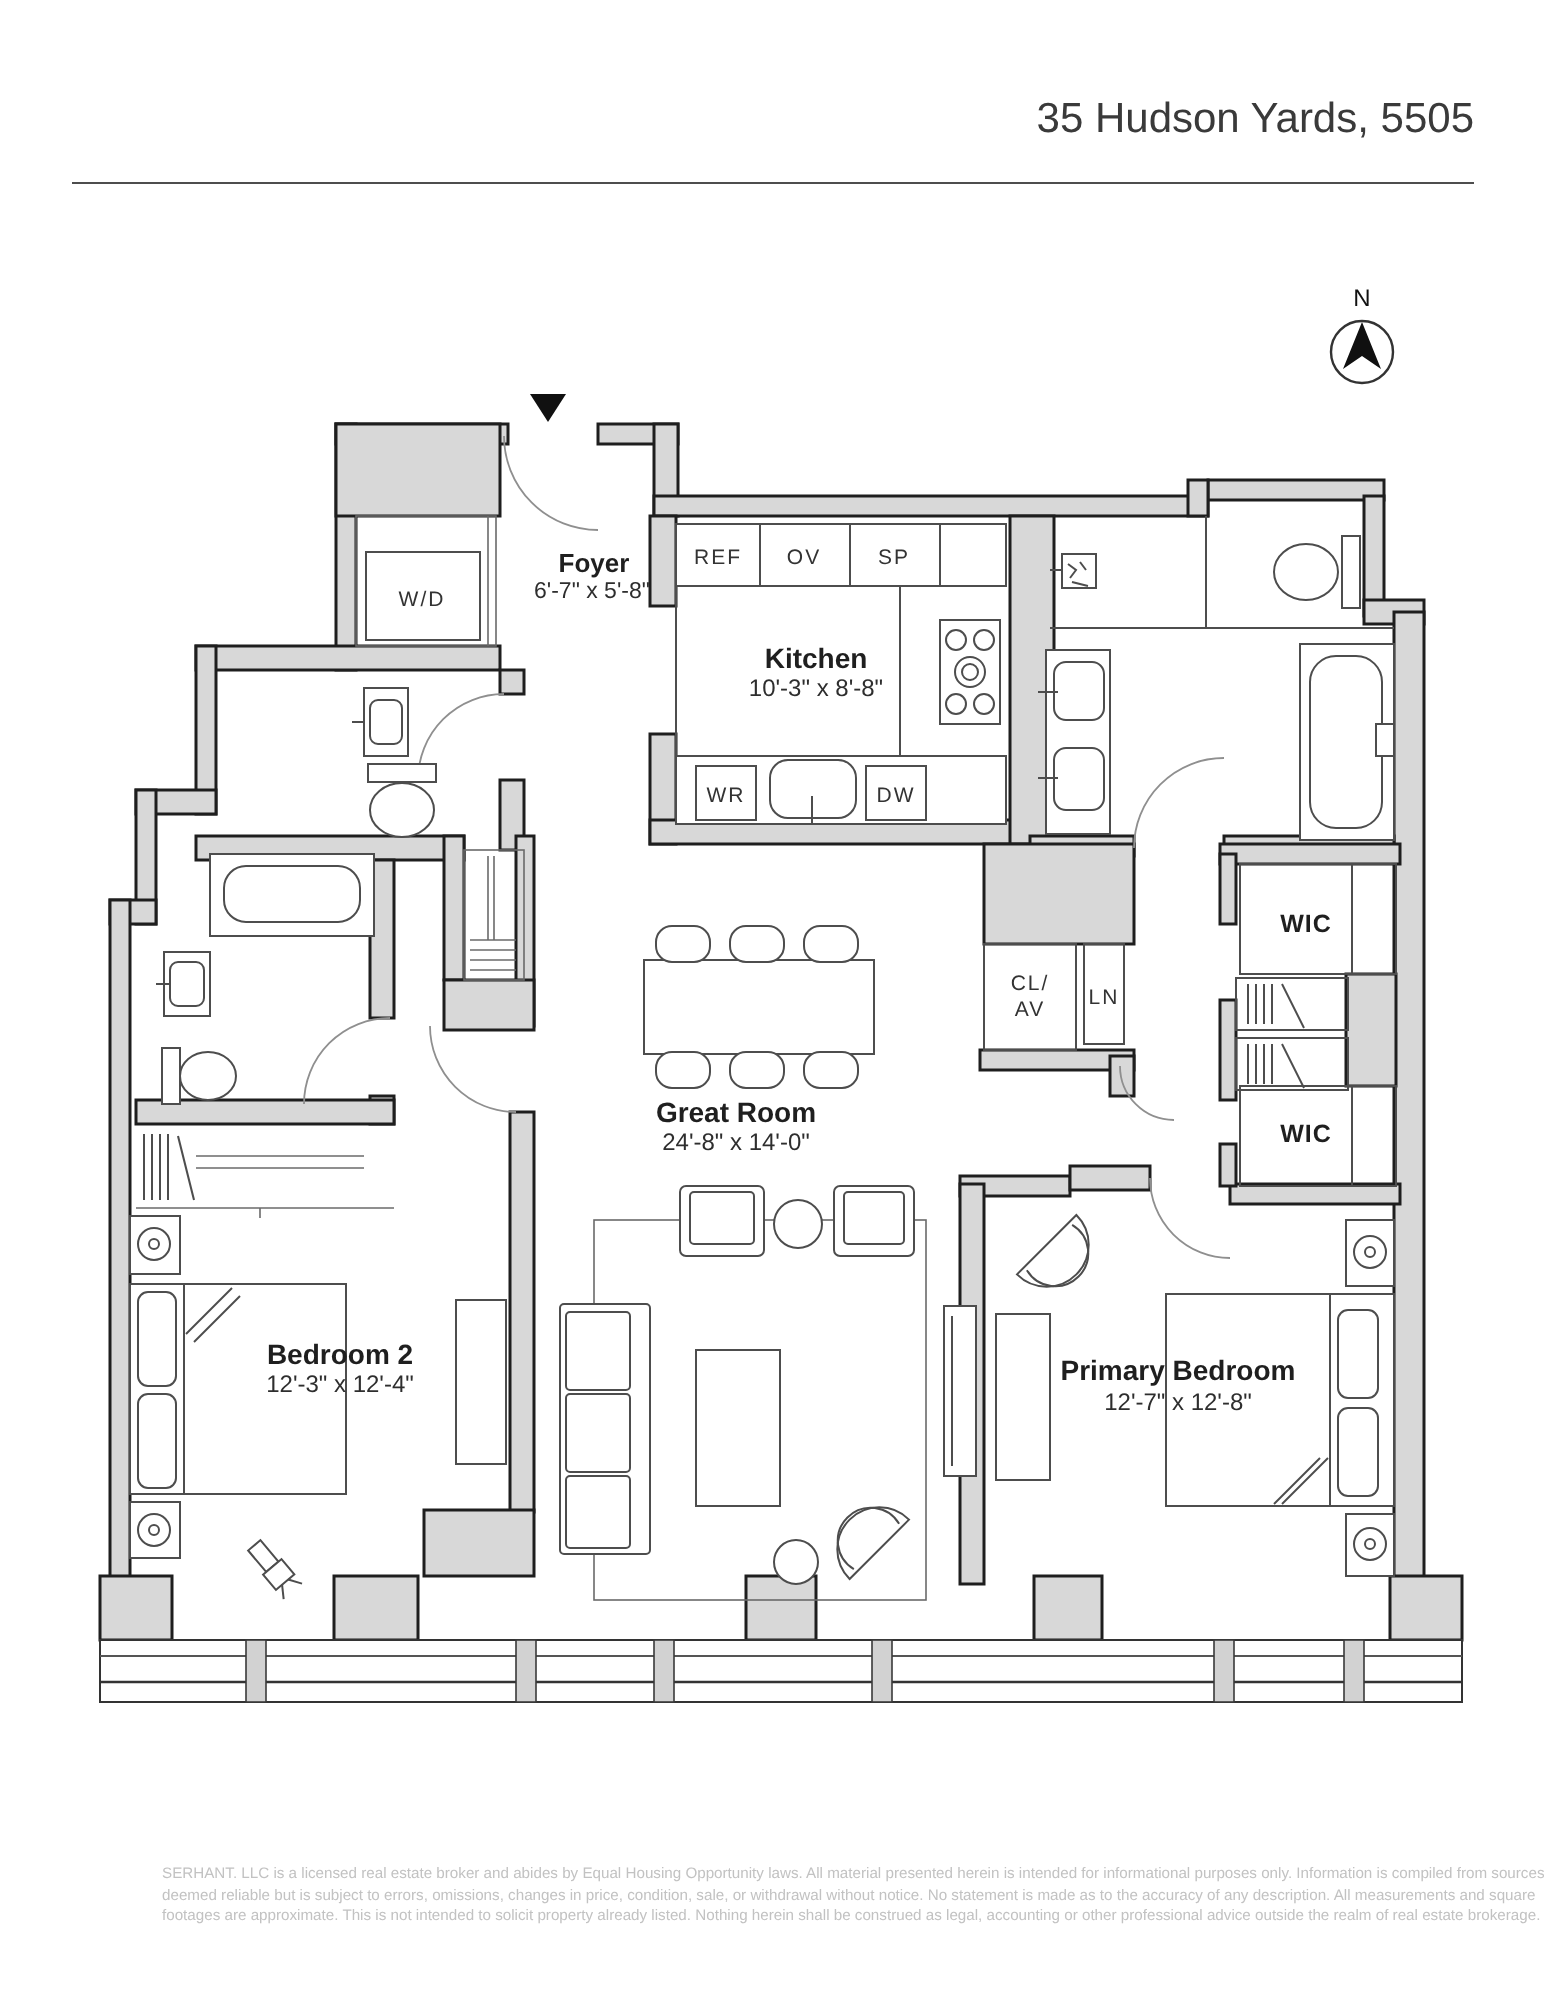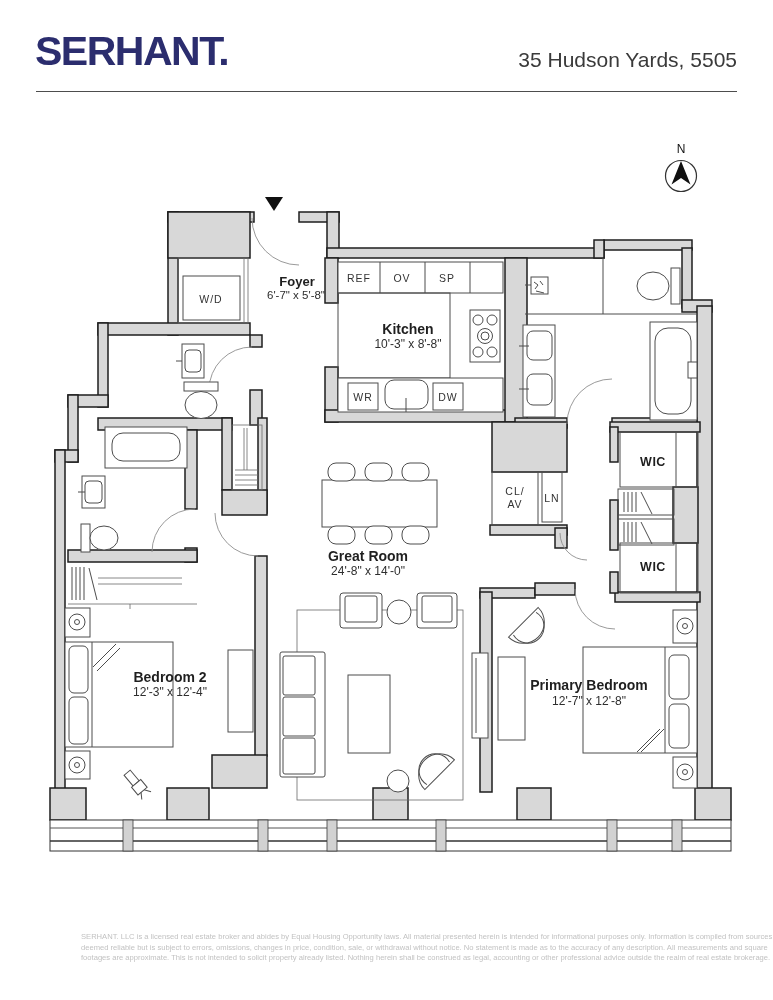--- a/index.html
+++ b/index.html
@@ -24,21 +24,20 @@
   .mull{fill:#d2d2d2;stroke:#3a3a3a;stroke-width:.8;}
   .fix{fill:#ffffff;stroke:#4d4d4d;stroke-width:1;}
   .fixl{fill:none;stroke:#4d4d4d;stroke-width:1;}
   .thin{fill:none;stroke:#6a6a6a;stroke-width:.8;}
   .arc{fill:none;stroke:#8f8f8f;stroke-width:.9;}
 </style>
 </head>
 <body>
 
 <div id="page">
-  <div class="brand">SERHANT.</div>
   <div class="address">35 Hudson Yards, 5505</div>
   <div class="header-rule"></div>
 
   <svg width="773" height="1000" viewBox="0 0 773 1000">
 
     <g>
       <text x="681" y="153" text-anchor="middle" class="n-label">N</text>
       <circle cx="681" cy="176" r="15.5" fill="none" stroke="#333" stroke-width="1.2"></circle>
       <polygon points="681,161 671.5,184.5 681,178 690.5,184.5" fill="#101010"></polygon>
     </g>

